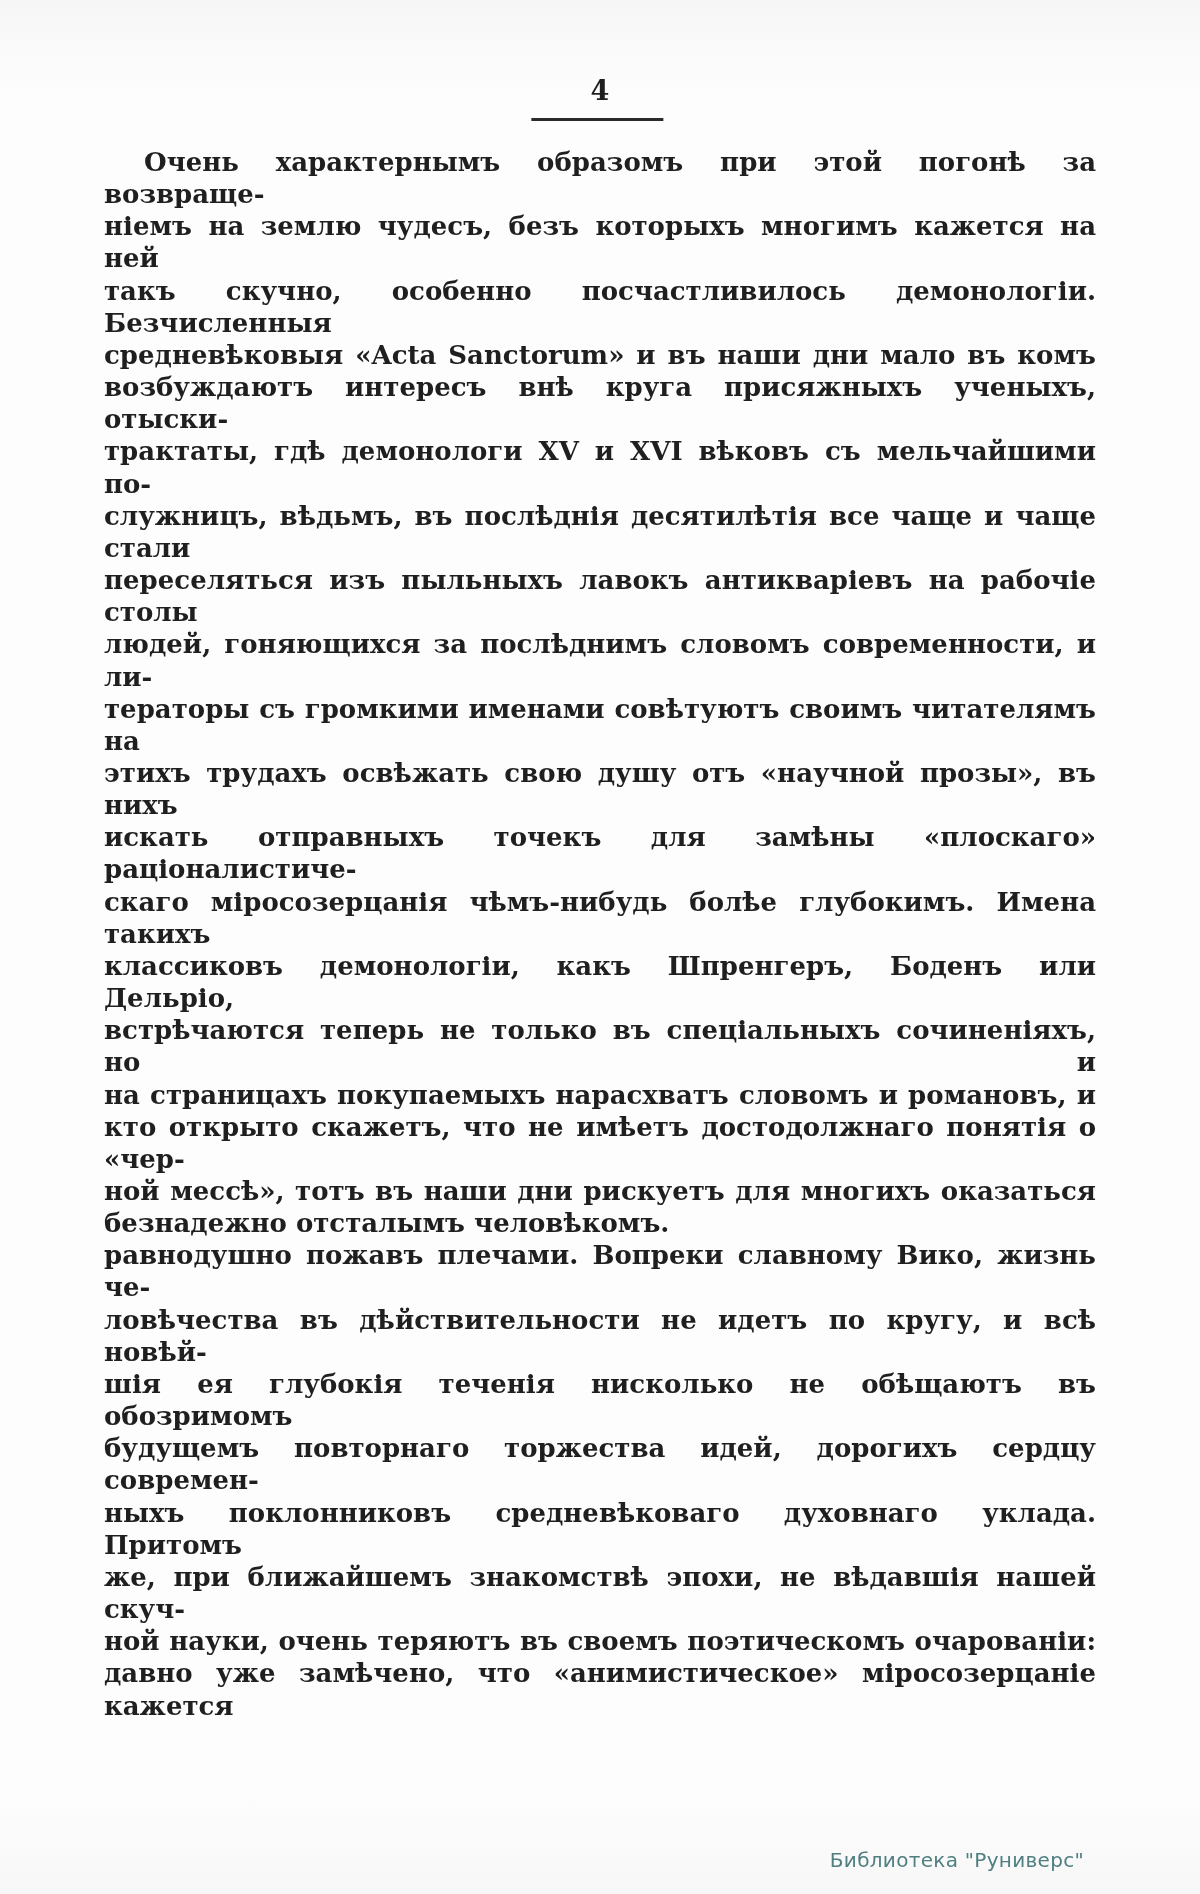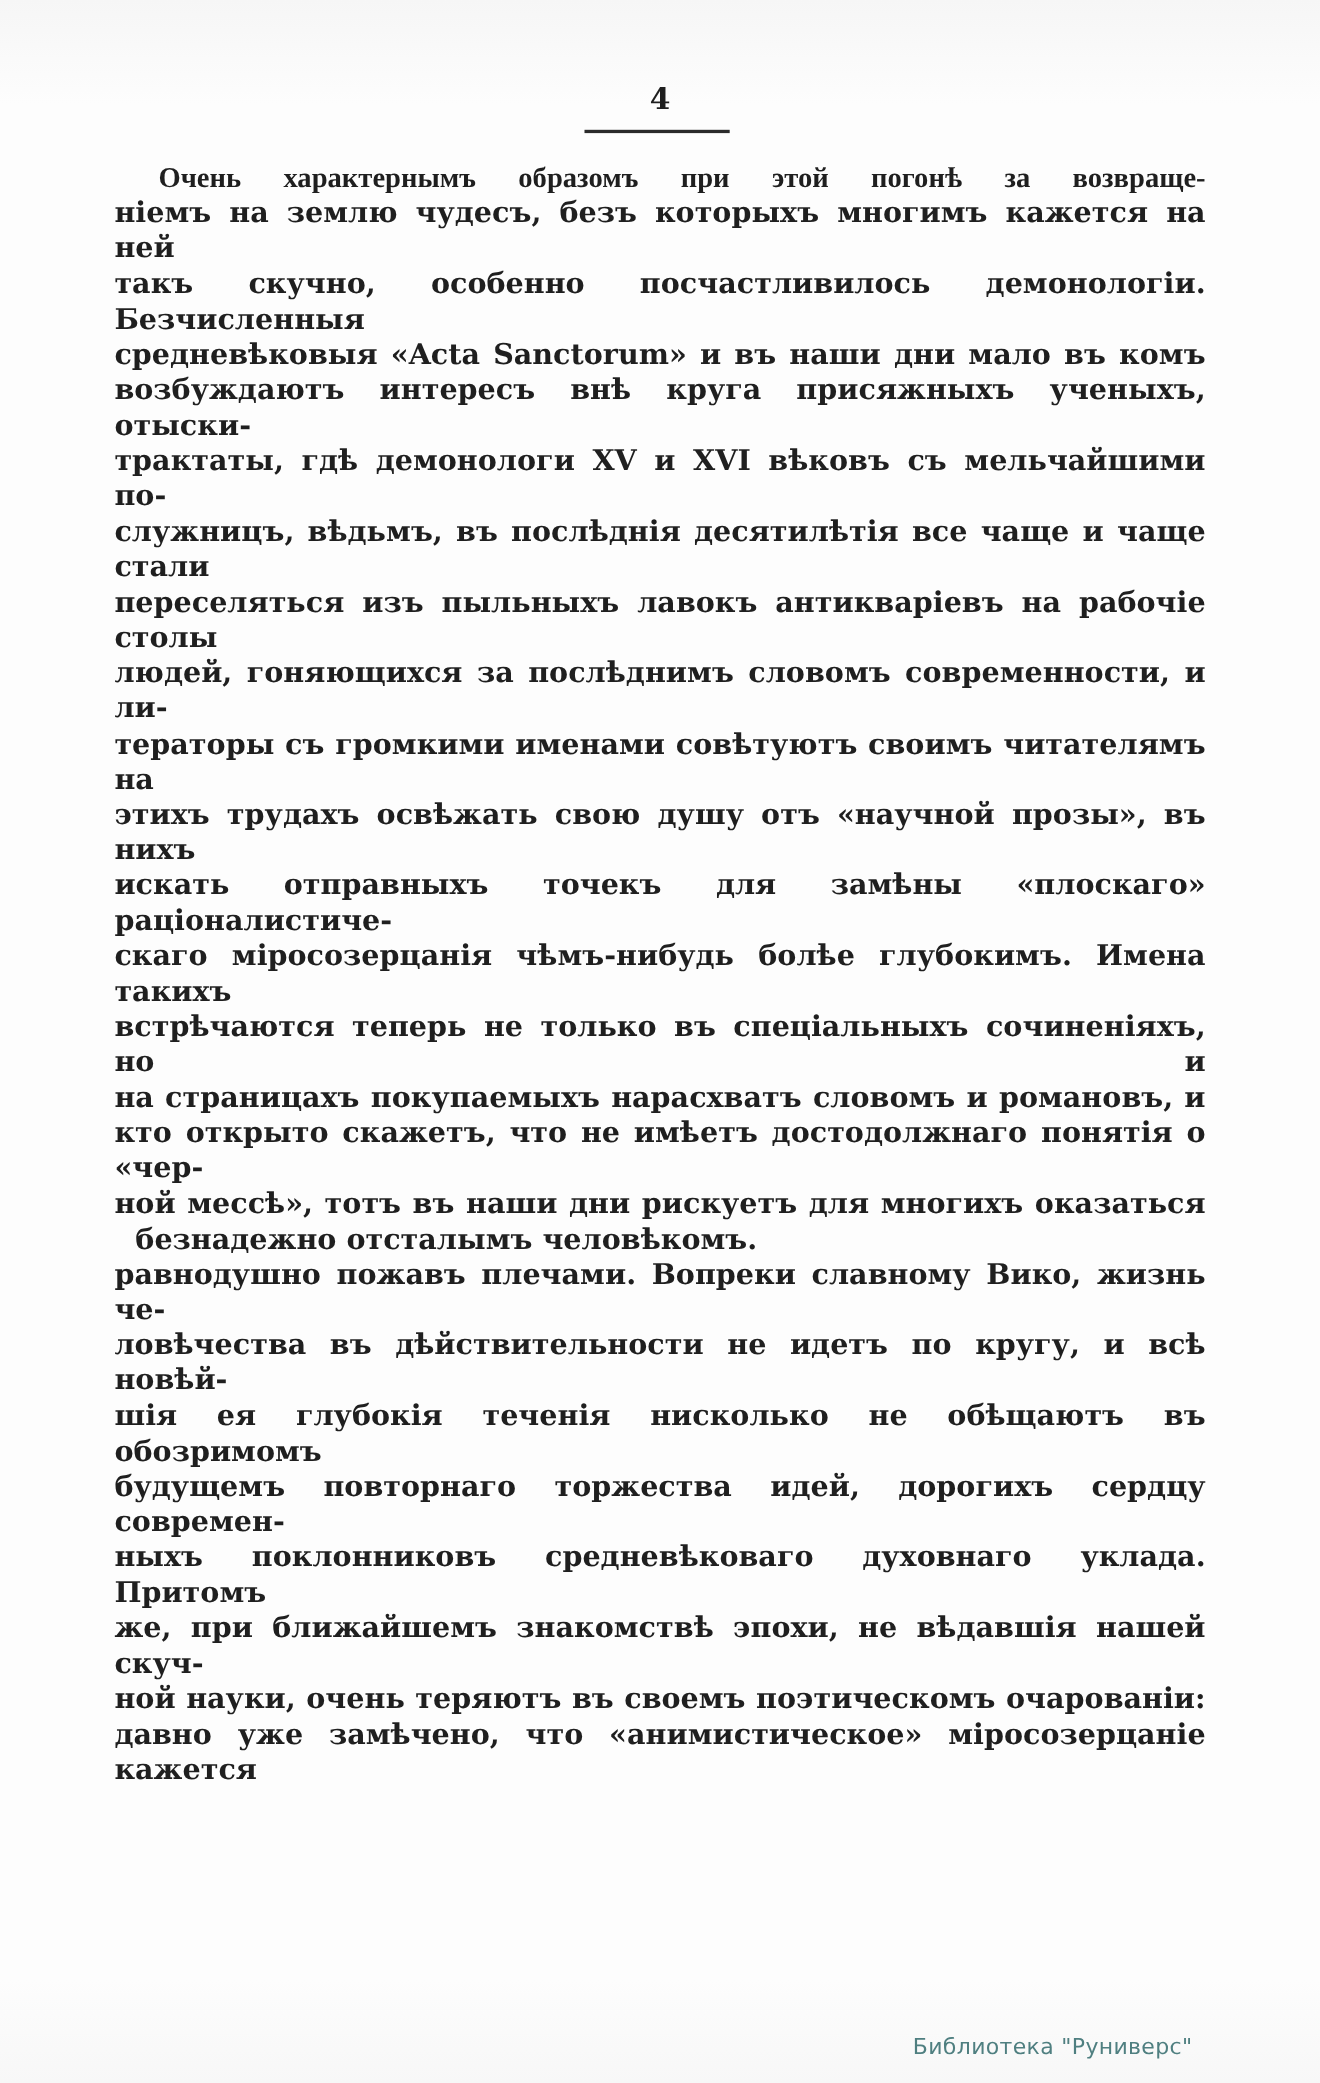--- a/index.html
+++ b/index.html
@@ -42,22 +42,22 @@
     width: 992px;
     font-size: 26px;
     line-height: 32.15px;
   }
   .paragraph { margin: 0; }
   .line {
     text-align: justify;
     text-align-last: justify;
     white-space: normal;
   }
-  .line.first { text-indent: 40px; font-family: Liberation Serif, serif; }
-  .line.last { text-align-last: left; margin-left: 19px; }
+  .line.first { text-indent: 40px; }
+  .line.last { text-align-last: left; }
   .watermark {
     position: absolute;
     right: 116px;
     bottom: 22px;
     font-family: "DejaVu Sans", sans-serif;
     font-weight: 400;
     font-size: 20px;
     letter-spacing: 0.3px;
     color: #4f7f80;
   }
@@ -80,20 +80,21 @@
         <div class="line">средневѣковыя «Acta Sanctorum» и въ наши дни мало въ комъ</div>
         <div class="line">возбуждаютъ интересъ внѣ круга присяжныхъ ученыхъ, отыски-</div>
         <div class="line">трактаты, гдѣ демонологи XV и XVI вѣковъ съ мельчайшими по-</div>
         <div class="line">служницъ, вѣдьмъ, въ послѣднія десятилѣтія все чаще и чаще стали</div>
         <div class="line">переселяться изъ пыльныхъ лавокъ антикваріевъ на рабочіе столы</div>
         <div class="line">людей, гоняющихся за послѣднимъ словомъ современности, и ли-</div>
         <div class="line">тераторы съ громкими именами совѣтуютъ своимъ читателямъ на</div>
         <div class="line">этихъ трудахъ освѣжать свою душу отъ «научной прозы», въ нихъ</div>
         <div class="line">искать отправныхъ точекъ для замѣны «плоскаго» раціоналистиче-</div>
         <div class="line">скаго міросозерцанія чѣмъ-нибудь болѣе глубокимъ. Имена такихъ</div>
+        <div class="line">классиковъ демонологіи, какъ Шпренгеръ, Боденъ или Дельріо,</div>
         <div class="line">встрѣчаются теперь не только въ спеціальныхъ сочиненіяхъ, но и</div>
         <div class="line">на страницахъ покупаемыхъ нарасхватъ словомъ и романовъ, и</div>
         <div class="line">кто открыто скажетъ, что не имѣетъ достодолжнаго понятія о «чер-</div>
         <div class="line">ной мессѣ», тотъ въ наши дни рискуетъ для многихъ оказаться</div>
         <div class="line last">безнадежно отсталымъ человѣкомъ.</div>
       </div>
       <div class="paragraph">
         <div class="line">равнодушно пожавъ плечами. Вопреки славному Вико, жизнь че-</div>
         <div class="line">ловѣчества въ дѣйствительности не идетъ по кругу, и всѣ новѣй-</div>
         <div class="line">шія ея глубокія теченія нисколько не обѣщаютъ въ обозримомъ</div>

